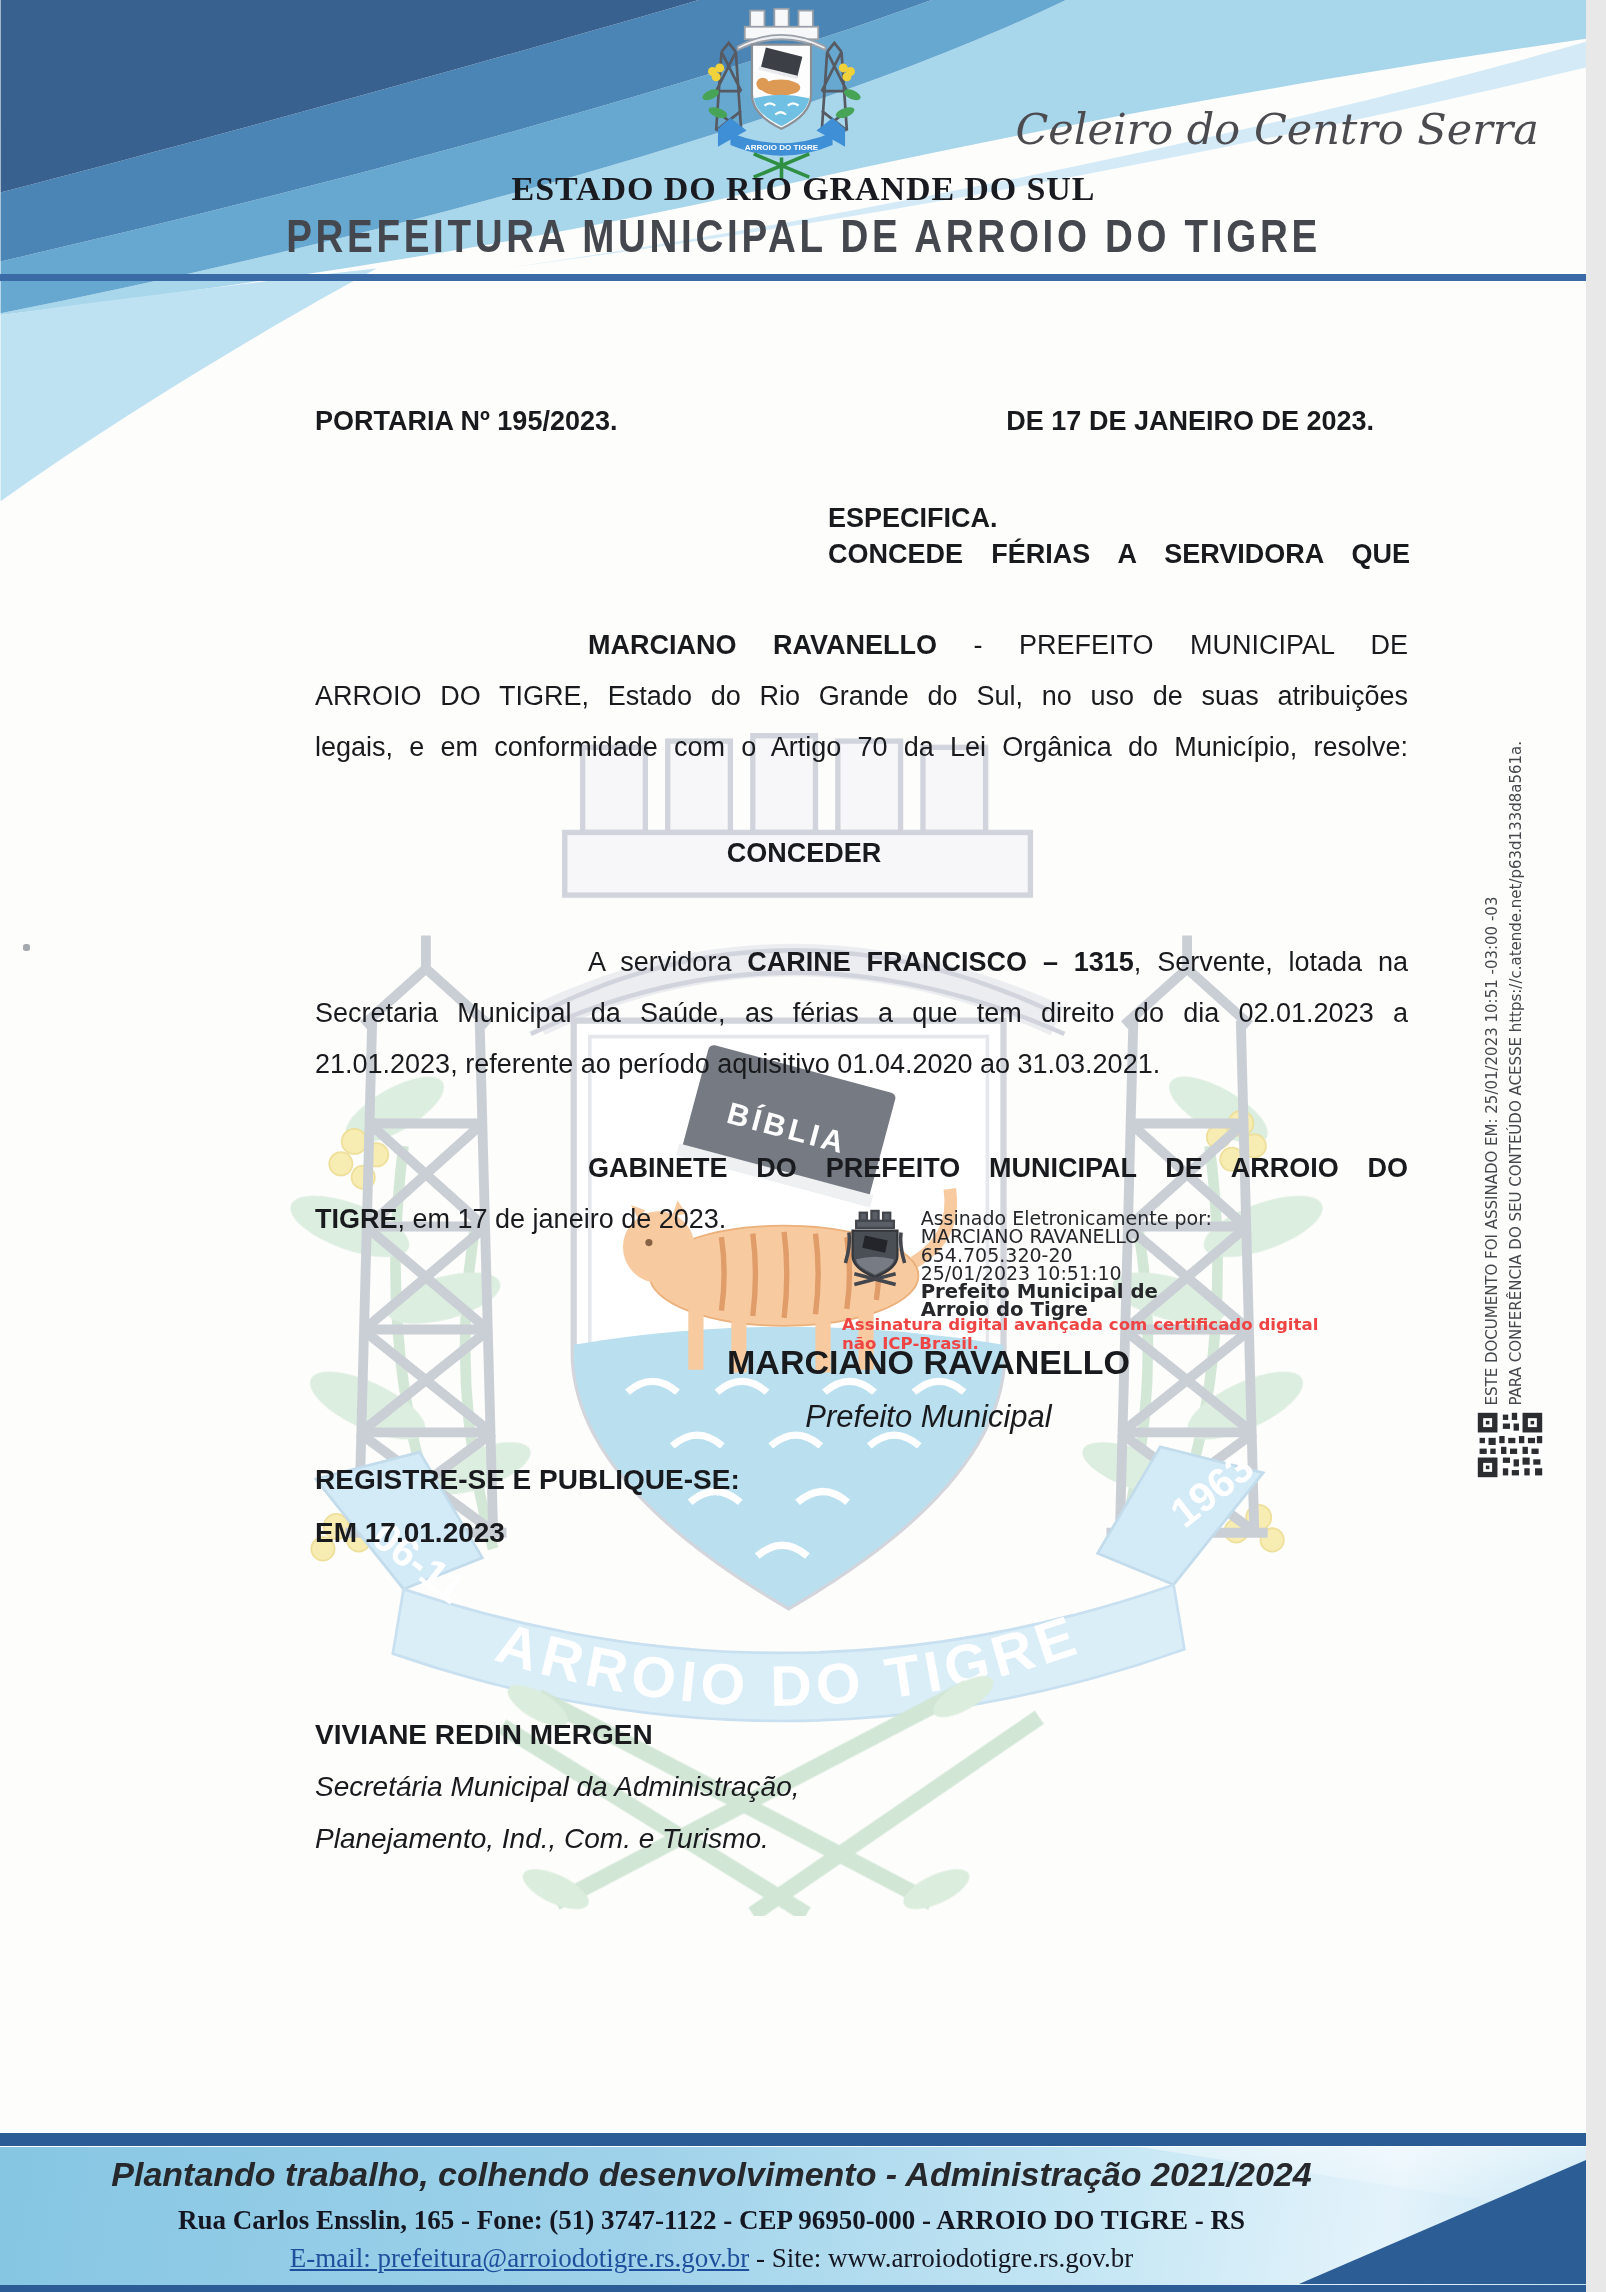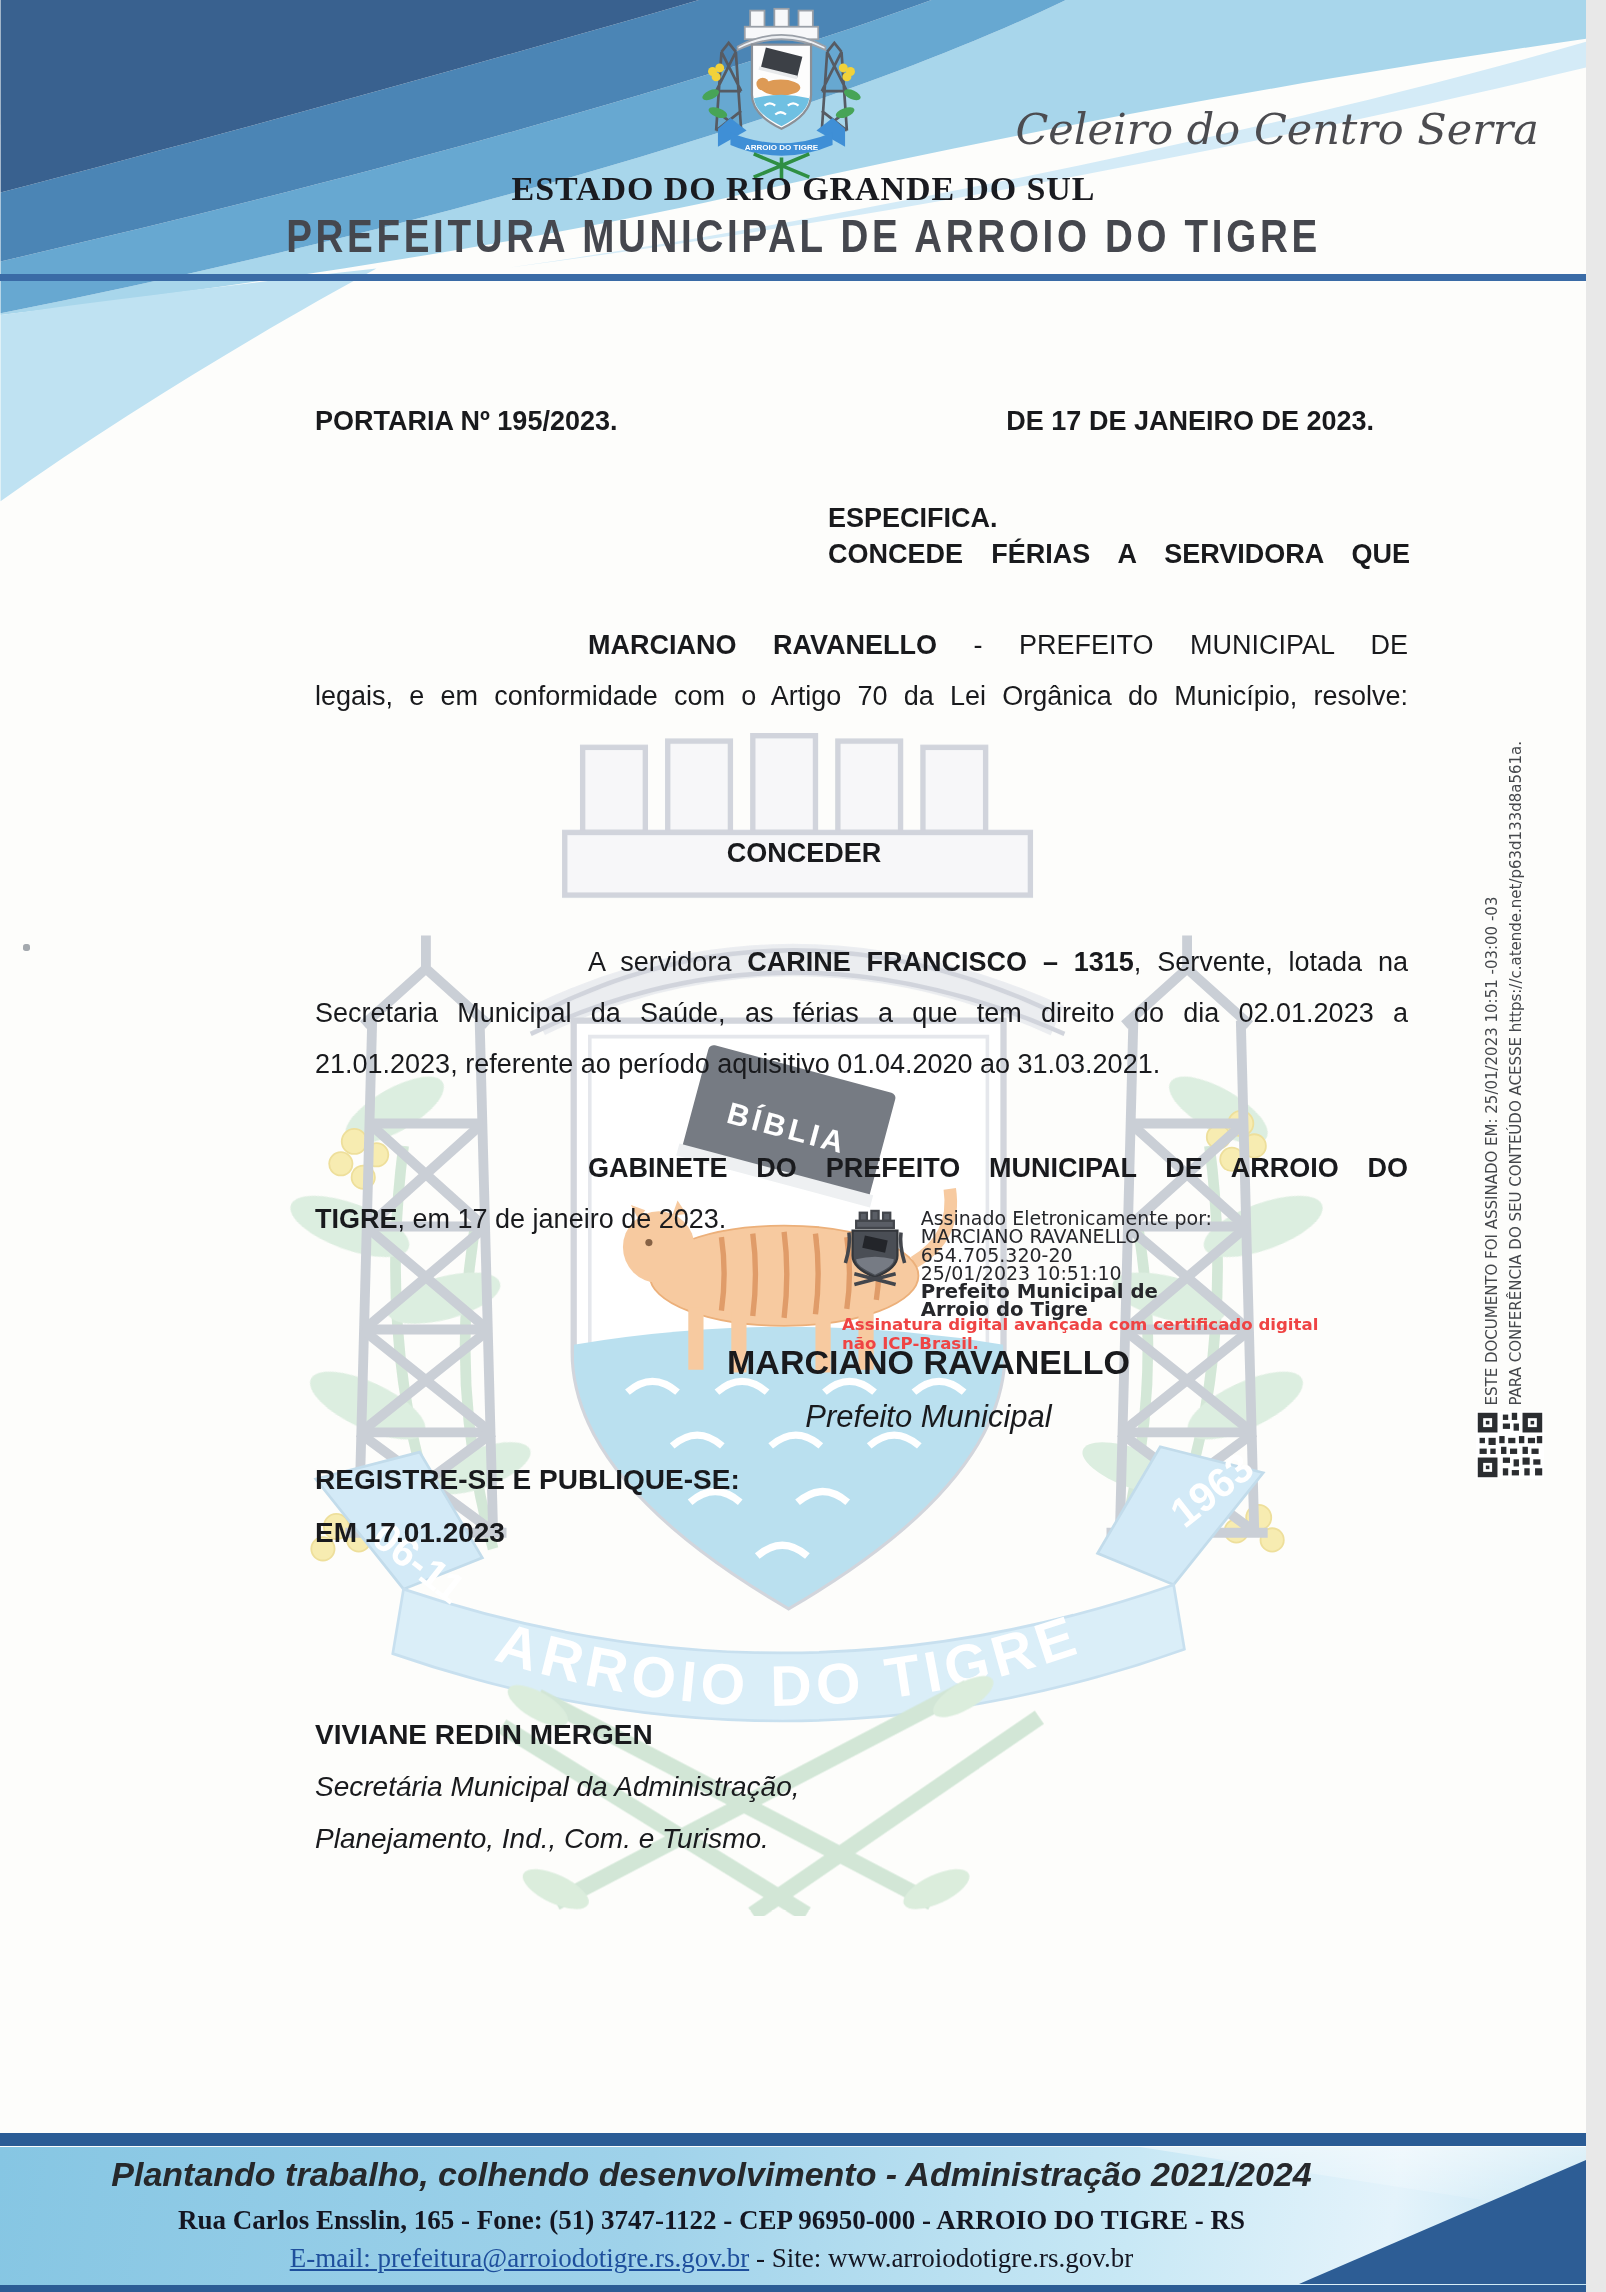--- a/index.html
+++ b/index.html
@@ -272,20 +272,21 @@
     <span class="date">DE 17 DE JANEIRO DE 2023.</span>
   </div>
 
   <div class="abs bodytxt subject">
     <div class="sline lline">ESPECIFICA.</div>
     <div class="sline jline">CONCEDE FÉRIAS A SERVIDORA QUE</div>
   </div>
 
   <div class="abs bodytxt par p1">
     <div class="pline jline ind"><span class="b">MARCIANO RAVANELLO</span><span> - PREFEITO MUNICIPAL DE</span></div>
+    <div class="pline jline">ARROIO DO TIGRE, Estado do Rio Grande do Sul, no uso de suas atribuições</div>
     <div class="pline jline">legais, e em conformidade com o Artigo 70 da Lei Orgânica do Município, resolve:</div>
   </div>
 
   <div class="abs bodytxt conceder">CONCEDER</div>
 
   <div class="abs bodytxt par p2">
     <div class="pline jline ind"><span>A servidora </span><span class="b">CARINE FRANCISCO – 1315</span><span>, Servente, lotada na</span></div>
     <div class="pline jline">Secretaria Municipal da Saúde, as férias a que tem direito do dia 02.01.2023 a</div>
     <div class="pline lline">21.01.2023, referente ao período aquisitivo 01.04.2020 ao 31.03.2021.</div>
   </div>

